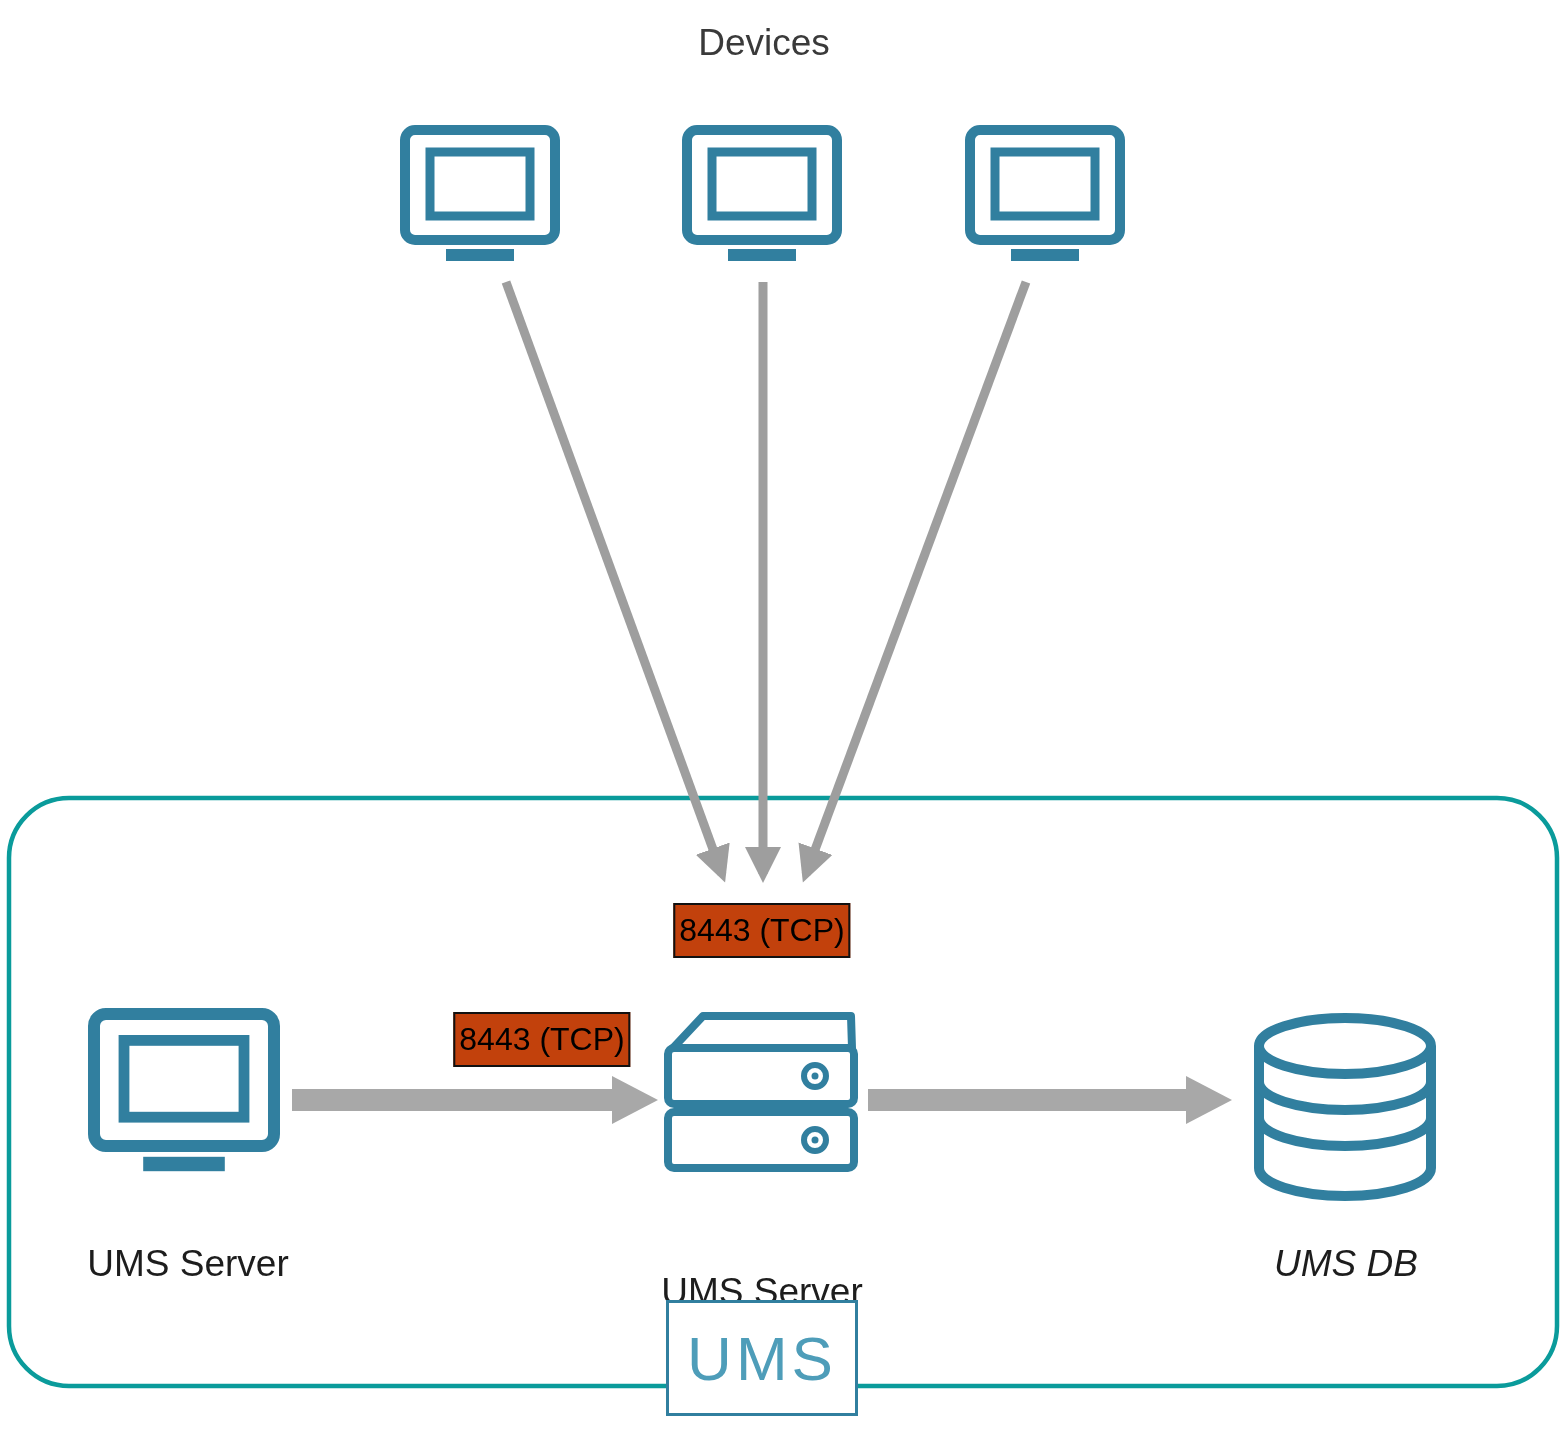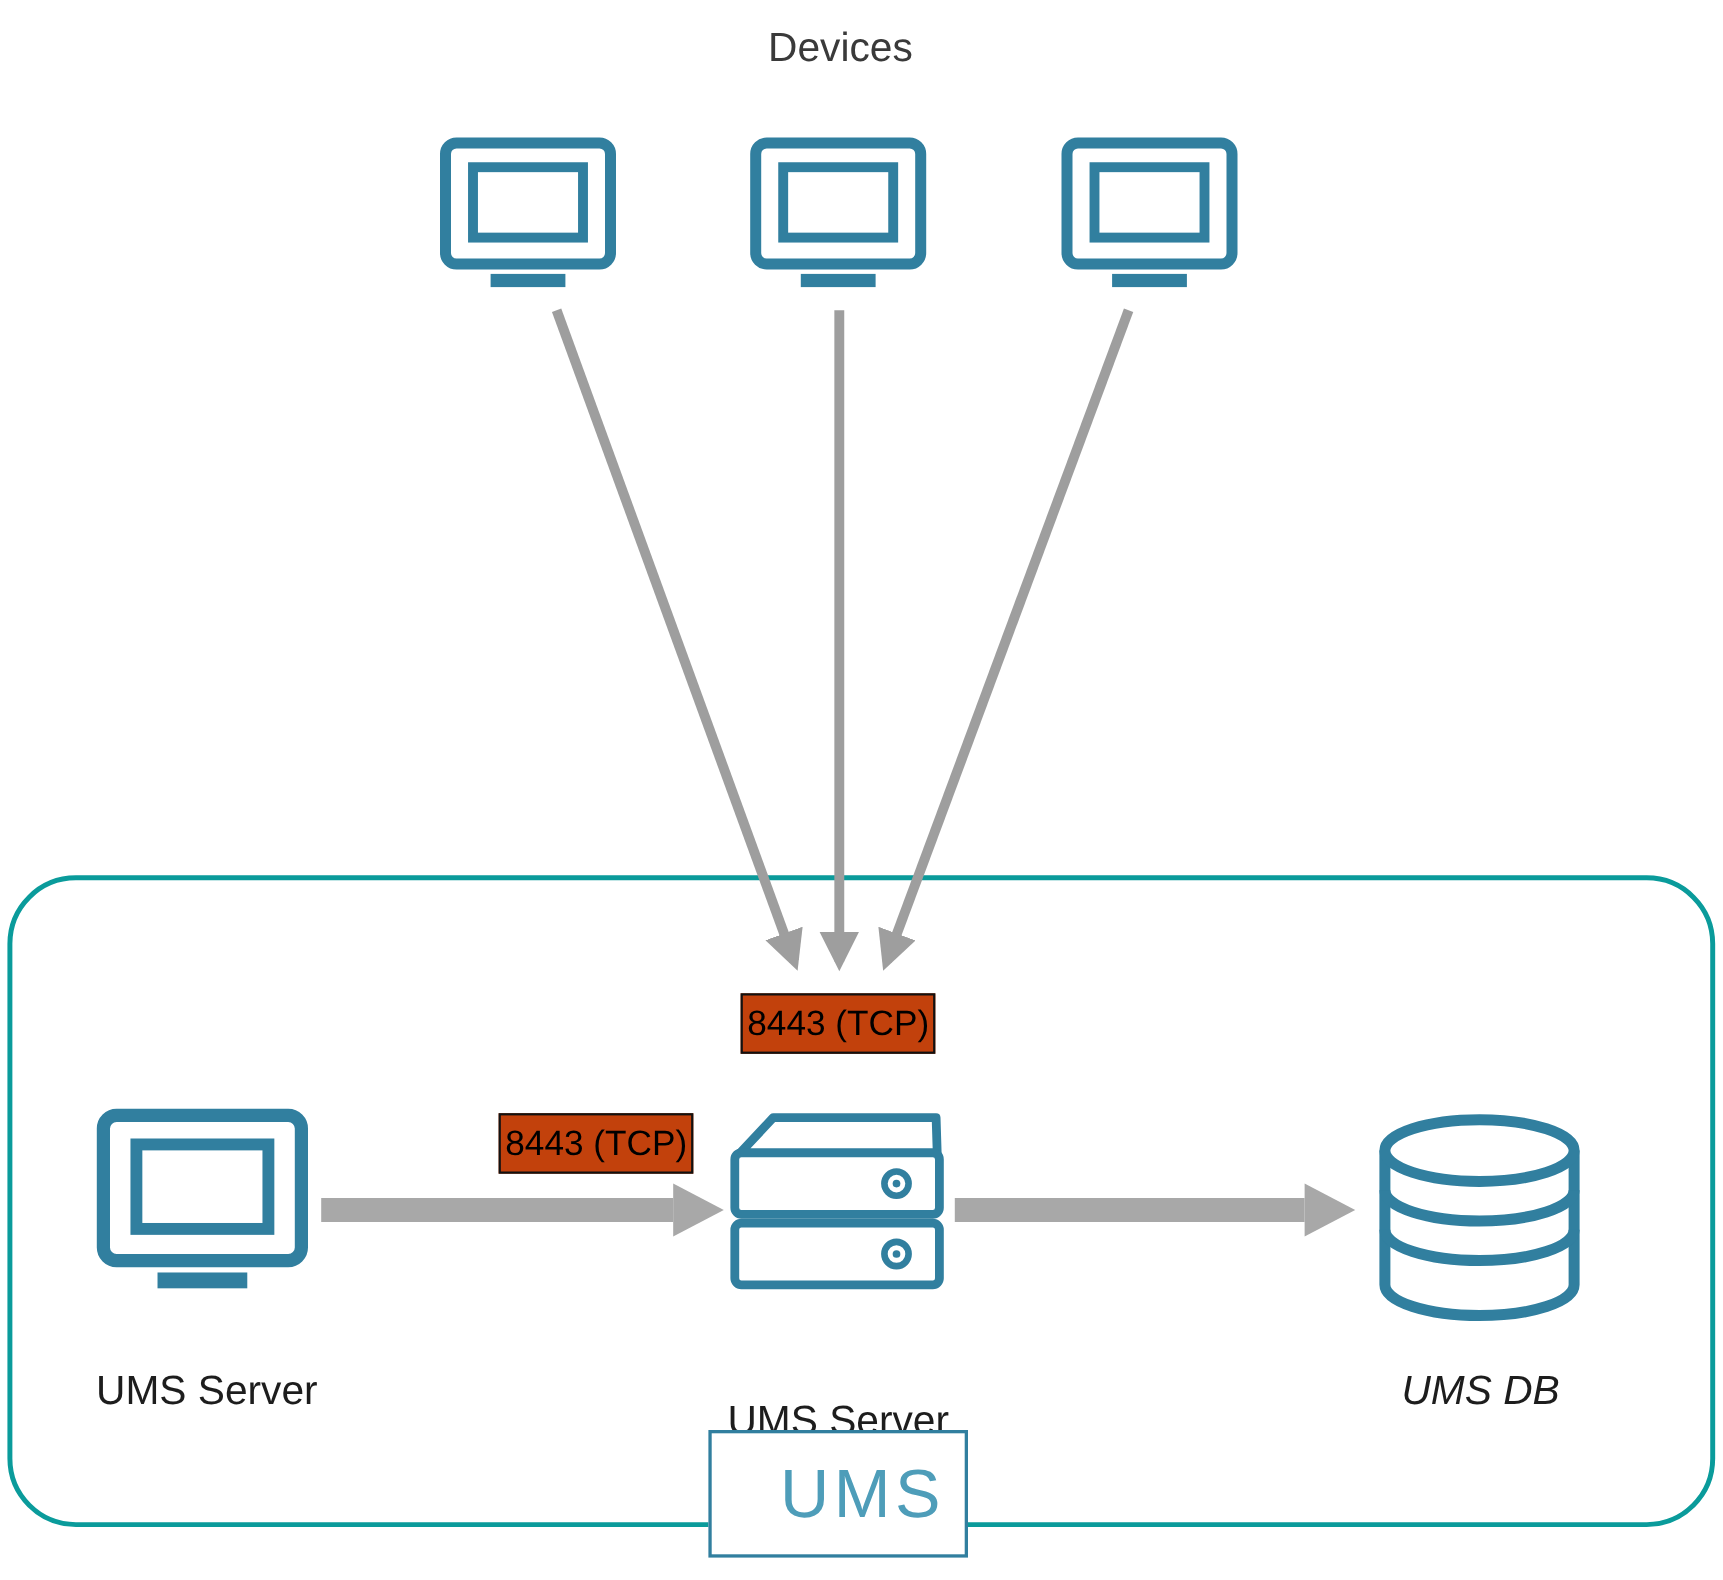--- a/index.html
+++ b/index.html
@@ -130,17 +130,17 @@
 
   <div class="abs port-box" style="left:542px; top:1012px;">8443 (TCP)</div>
 
 
   <div class="abs node-label" style="left:188px; top:1243px;">UMS Server</div>
 
   <div class="abs node-label" style="left:762px; top:1271px;">UMS Server</div>
 
   <div class="abs node-label" style="left:1346px; top:1243px;font-style:italic;">UMS DB</div>
 
-  <div class="abs ums-box" style="left:762px; top:1300px;padding-left:44px;">
+  <div class="abs ums-box" style="left:762px; top:1300px;">
     <span>UMS</span>
   </div>
 
 </div>
 
 </body></html>

